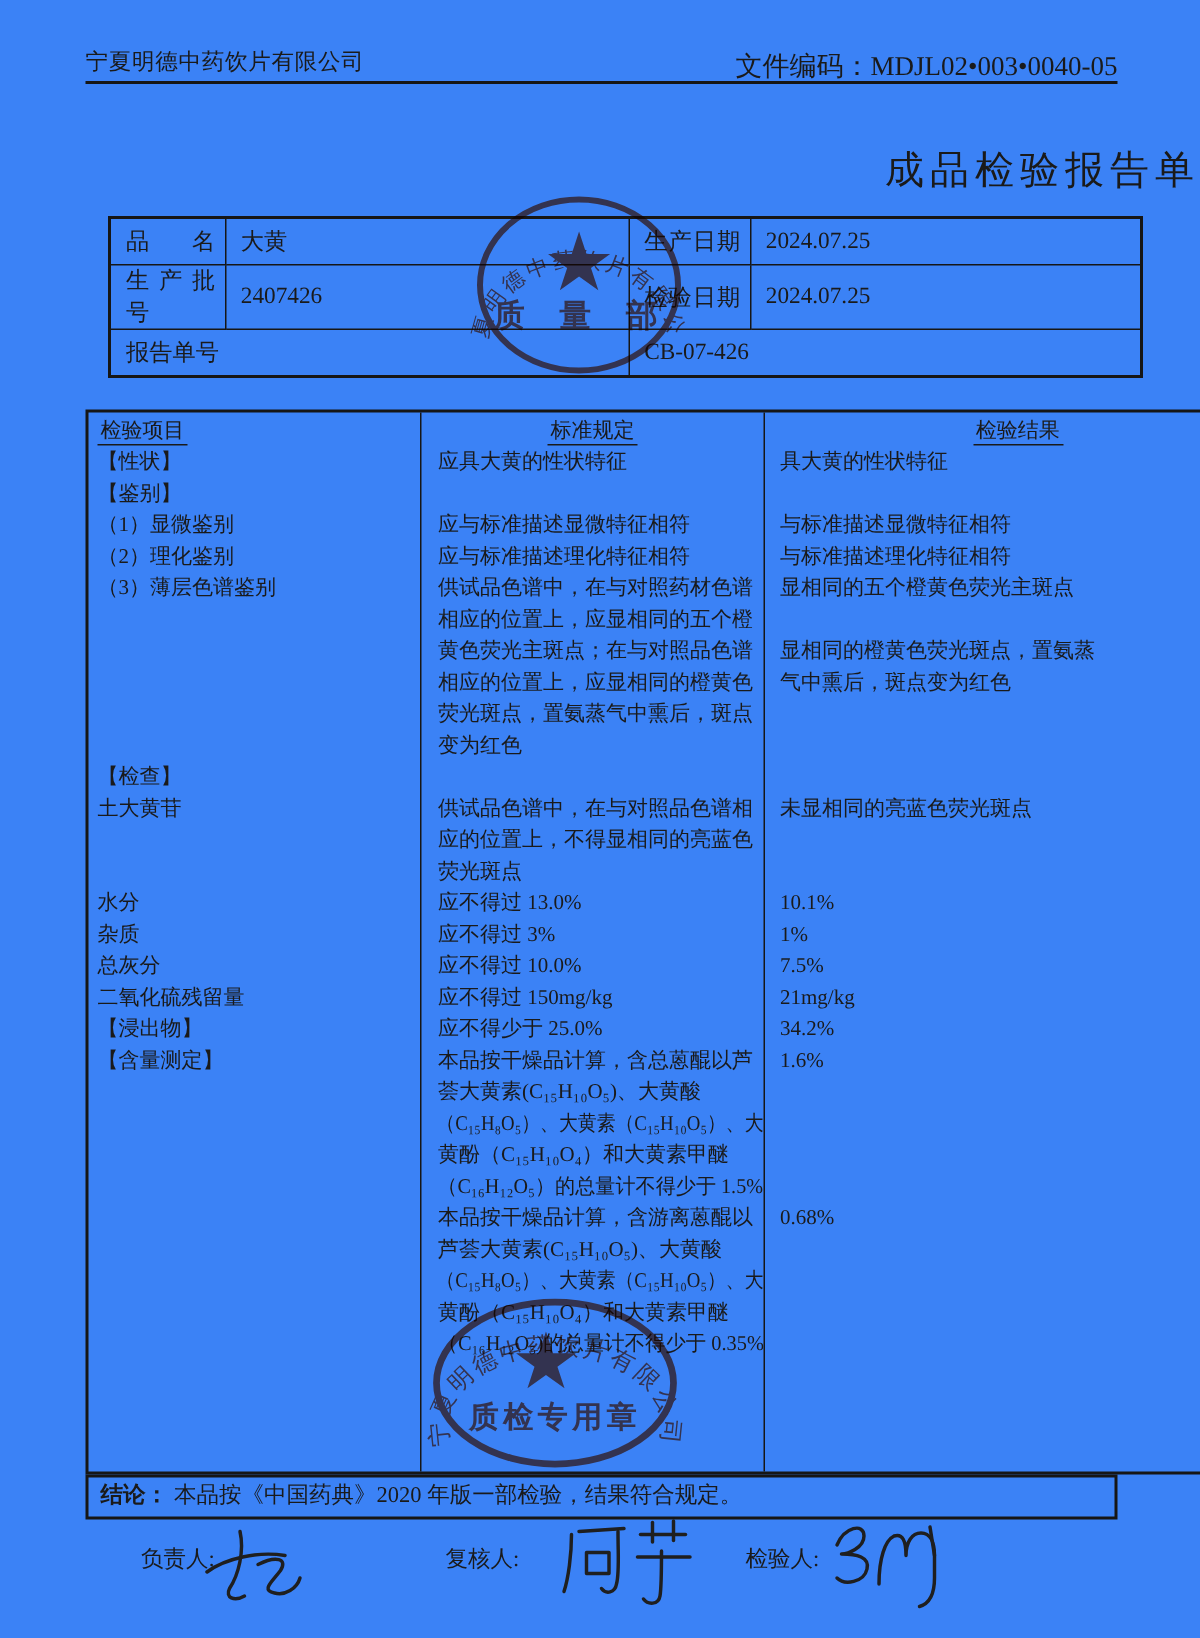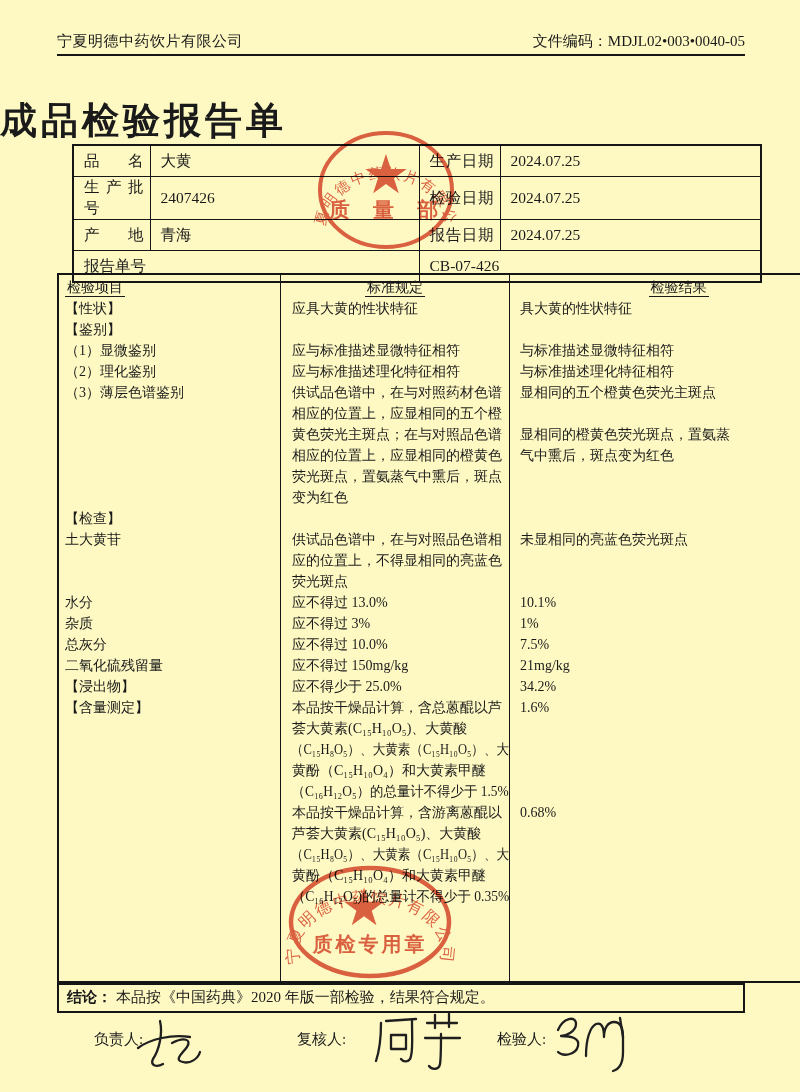--- a/index.html
+++ b/index.html
@@ -1,26 +1,26 @@
 <!DOCTYPE html>
 <html style="--stamp-red: #d23b28;"><head>
 <meta charset="utf-8">
 <style>
   html,body{margin:0;padding:0;background:#fff;}
-  .page{position:relative;width:800px;height:1092px;background:#fef9c3;overflow:hidden;
+  .page{position:relative;width:800px;height:1092px;background:#3b82f6;overflow:hidden;
         font-family:"Liberation Serif","DejaVu Serif",serif;color:#1a1a1a;}
 
   
   .hdr-company{position:absolute;left:57px;top:32px;font-size:15px;letter-spacing:.5px;}
-  .hdr-code{position:absolute;right:55px;top:32px;font-size:15px;}
+  .hdr-code{position:absolute;right:55px;top:32px;font-size:18px;}
   .hdr-rule{position:absolute;left:57px;width:688px;top:54px;border-top:2.5px solid #161616;}
 
   
-  .title{position:absolute;left:0;width:800px;top:96px;text-align:left;
-         font-size:37px;font-weight:bold;letter-spacing:4px;
+  .title{position:absolute;left:0;width:800px;top:96px;text-align:right;
+         font-size:26px;font-weight:normal;letter-spacing:4px;
          font-family:"Liberation Sans","DejaVu Sans",sans-serif;}
 
   
   table.info{position:absolute;left:72px;top:144px;width:688px;border-collapse:collapse;
              table-layout:fixed;font-size:15.5px;}
   table.info td{border:1.5px solid #161616;height:30px;padding:0 6px 0 10px;overflow:hidden;}
   table.info{border:2px solid #161616;}
   td.lbl{text-align:justify;text-align-last:justify;padding-right:16px;}
   td.val{padding-left:12px;}
 
@@ -79,26 +79,20 @@
         <tr>
       <td class="lbl">品名</td>
       <td class="val">大黄</td>
       <td class="lbl">生产日期</td>
       <td class="val">2024.07.25</td>
     </tr>
     <tr>
       <td class="lbl">生产批号</td>
       <td class="val">2407426</td>
       <td class="lbl">检验日期</td>
-      <td class="val">2024.07.25</td>
-    </tr>
-    <tr>
-      <td class="lbl">产地</td>
-      <td class="val">青海</td>
-      <td class="lbl">报告日期</td>
       <td class="val">2024.07.25</td>
     </tr>
     <tr>
       <td colspan="2">报告单号</td>
       <td colspan="2" class="val">CB-07-426</td>
     </tr>
   </tbody>
     </table>
 
   <div class="main">

